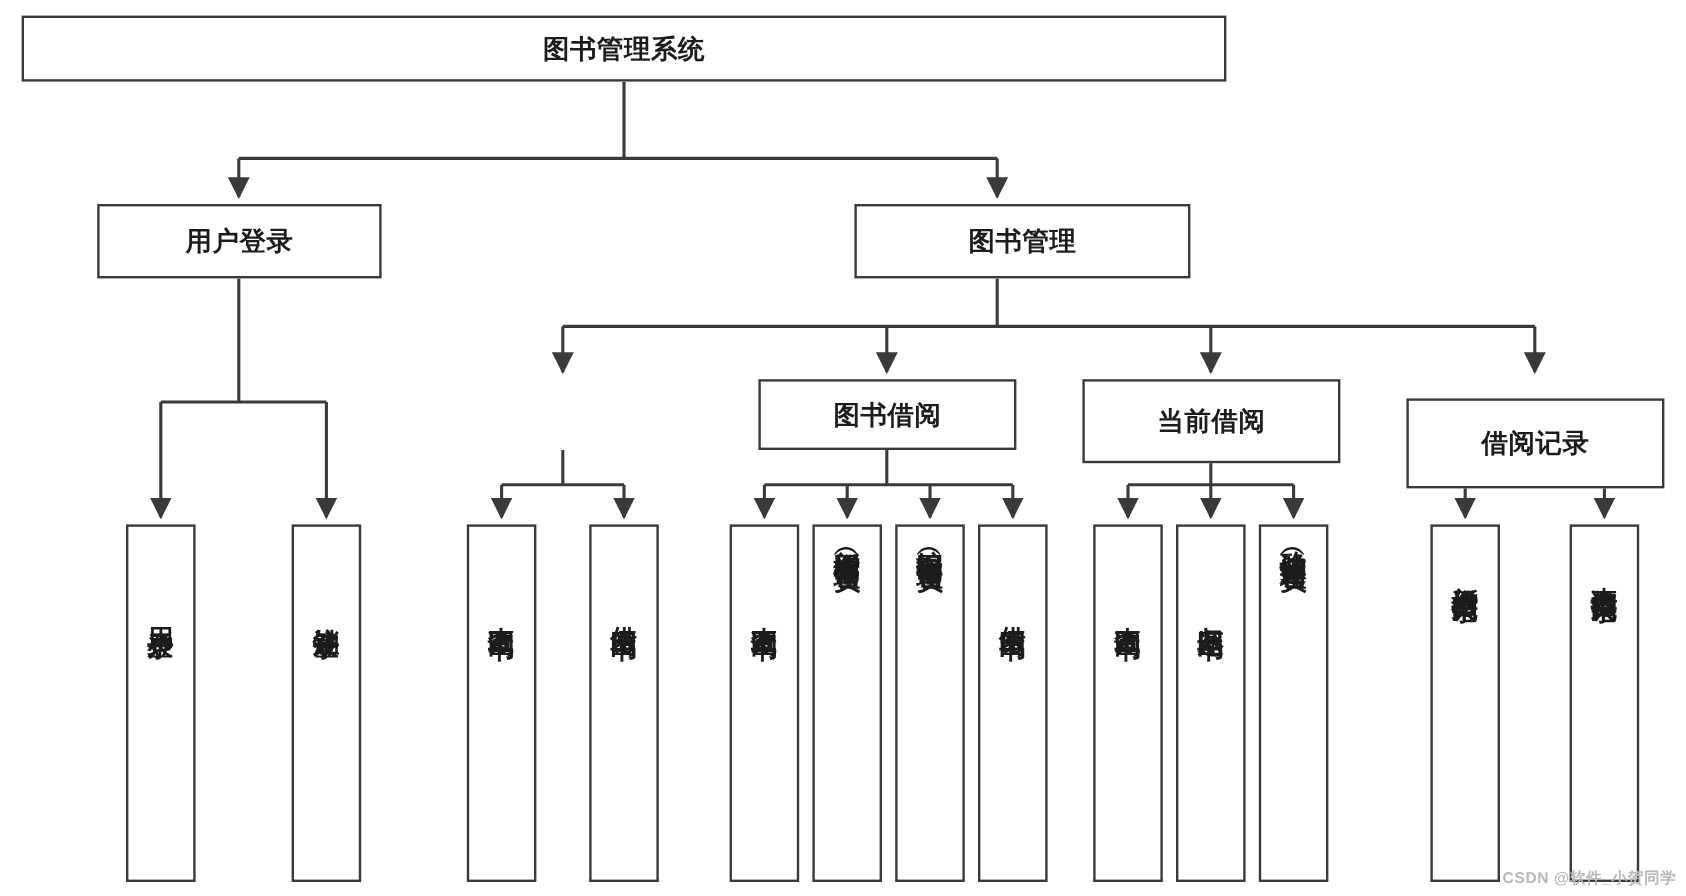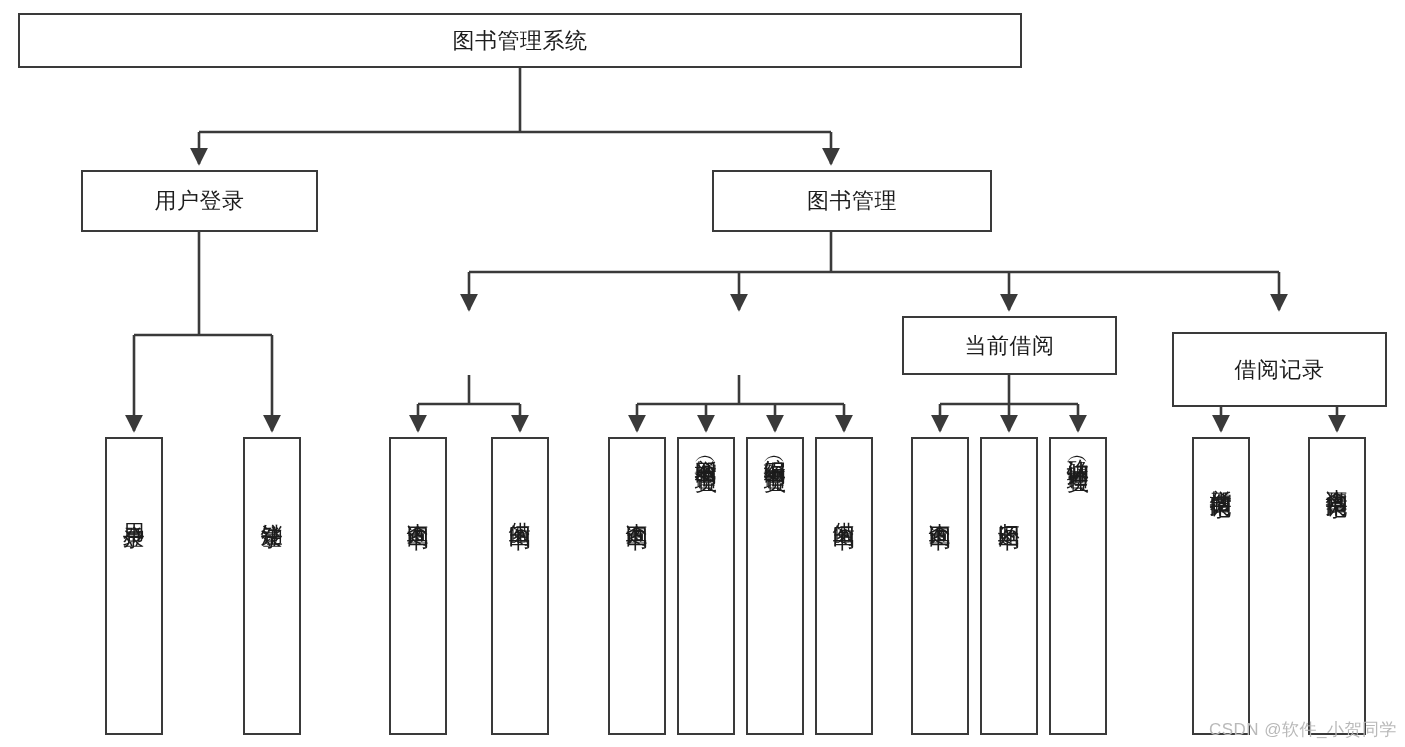--- a/index.html
+++ b/index.html
@@ -10,20 +10,21 @@
   }
   body {
     font-family: "Liberation Sans", "DejaVu Sans", sans-serif;
   }
   #diagram-root {
     position: relative;
     width: 1405px;
     height: 747px;
     background: #ffffff;
     overflow: hidden;
+    font-weight: bold;
   }
   #diagram-svg {
     position: absolute;
     left: 0;
     top: 0;
     width: 1405px;
     height: 747px;
   }
   .node {
     position: absolute;
@@ -60,21 +61,21 @@
     letter-spacing: 2px;
     white-space: nowrap;
   }
   .node.vert.tall-text {
     padding-top: 2px;
   }
   .watermark {
     position: absolute;
     right: 8px;
     bottom: 6px;
-    font-size: 17px;
+    font-size: 13px;
     color: #b9b9b9;
     white-space: nowrap;
     letter-spacing: 0.5px;
   }
 </style>
 </head>
 <body>
 
 <div id="diagram-root">
 
@@ -133,21 +134,24 @@
     <span class="node-label">图书管理系统</span>
   </div>
 
   <div class="node horiz" style="left:81px; top:170px; width:237px; height:62px;">
     <span class="node-label">用户登录</span>
   </div>
   <div class="node horiz" style="left:712px; top:170px; width:280px; height:62px;">
     <span class="node-label">图书管理</span>
   </div>
 
-  <div class="node horiz" style="left:902px; top:316px; width:215px; height:59px;">
+  <div class="node horiz" style="left:632px; top:316px; width:215px; height:59px;">
+    <span class="node-label">图书借阅</span>
+  </div>
+  <div class="node horiz" style="left:902px; top:316px; width:215px; height:70px;">
     <span class="node-label">当前借阅</span>
   </div>
   <div class="node horiz" style="left:1172px; top:332px; width:215px; height:75px;">
     <span class="node-label">借阅记录</span>
   </div>
 
   <div class="node vert" style="left:105px; top:437px; width:58px; height:298px; padding-top:66px;">
     <span class="node-label">用户登录</span>
   </div>
   <div class="node vert" style="left:243px; top:437px; width:58px; height:298px; padding-top:66px;">

